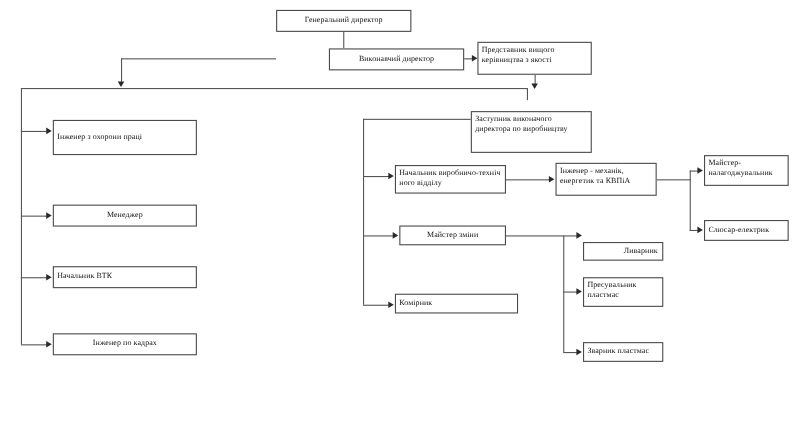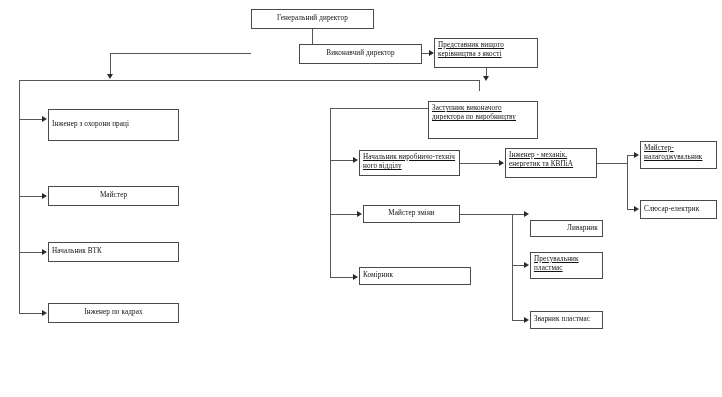--- a/index.html
+++ b/index.html
@@ -38,21 +38,20 @@
     padding: 0 3px;
   }
   .node.center > .node-label {
     text-align: center;
   }
   .node.left > .node-label {
     text-align: left;
   }
   .node.top > .node-label {
     padding-top: 2px;
-    text-decoration: underline;
   }
   .node.align-top {
     align-items: flex-start;
   }
 
   
   .ln {
     position: absolute;
     background: #565656;
     z-index: 1;
@@ -96,21 +95,21 @@
 
   <div class="node left align-top top" style="left:428px; top:101px; width:110px; height:38px;">
     <span class="node-label">Заступник виконачого директора по виробництву</span>
   </div>
 
   <div class="node left" style="left:48px; top:109px; width:131px; height:32px;">
     <span class="node-label">Інженер з охорони праці</span>
   </div>
 
   <div class="node center" style="left:48px; top:186px; width:131px; height:20px;">
-    <span class="node-label">Майстер</span>
+    <span class="node-label">Менеджер</span>
   </div>
 
   <div class="node left" style="left:48px; top:242px; width:131px; height:20px;">
     <span class="node-label">Начальник ВТК</span>
   </div>
 
   <div class="node center" style="left:48px; top:303px; width:131px; height:20px;">
     <span class="node-label">Інженер по кадрах</span>
   </div>
 

